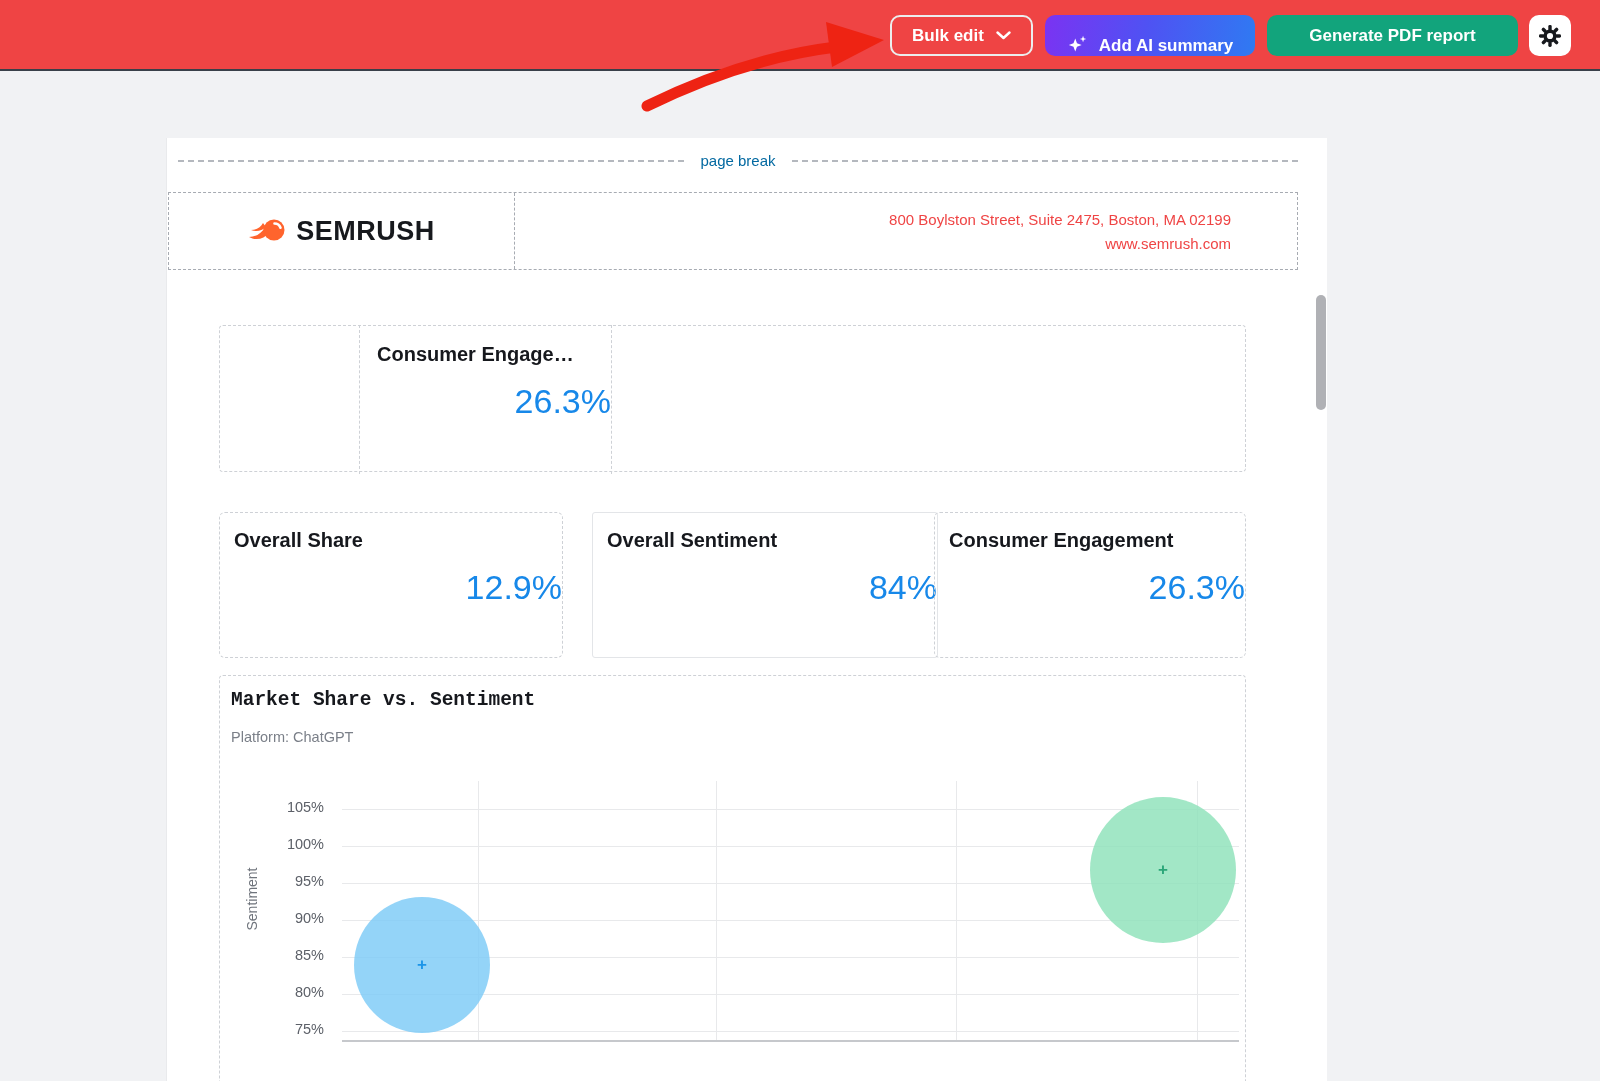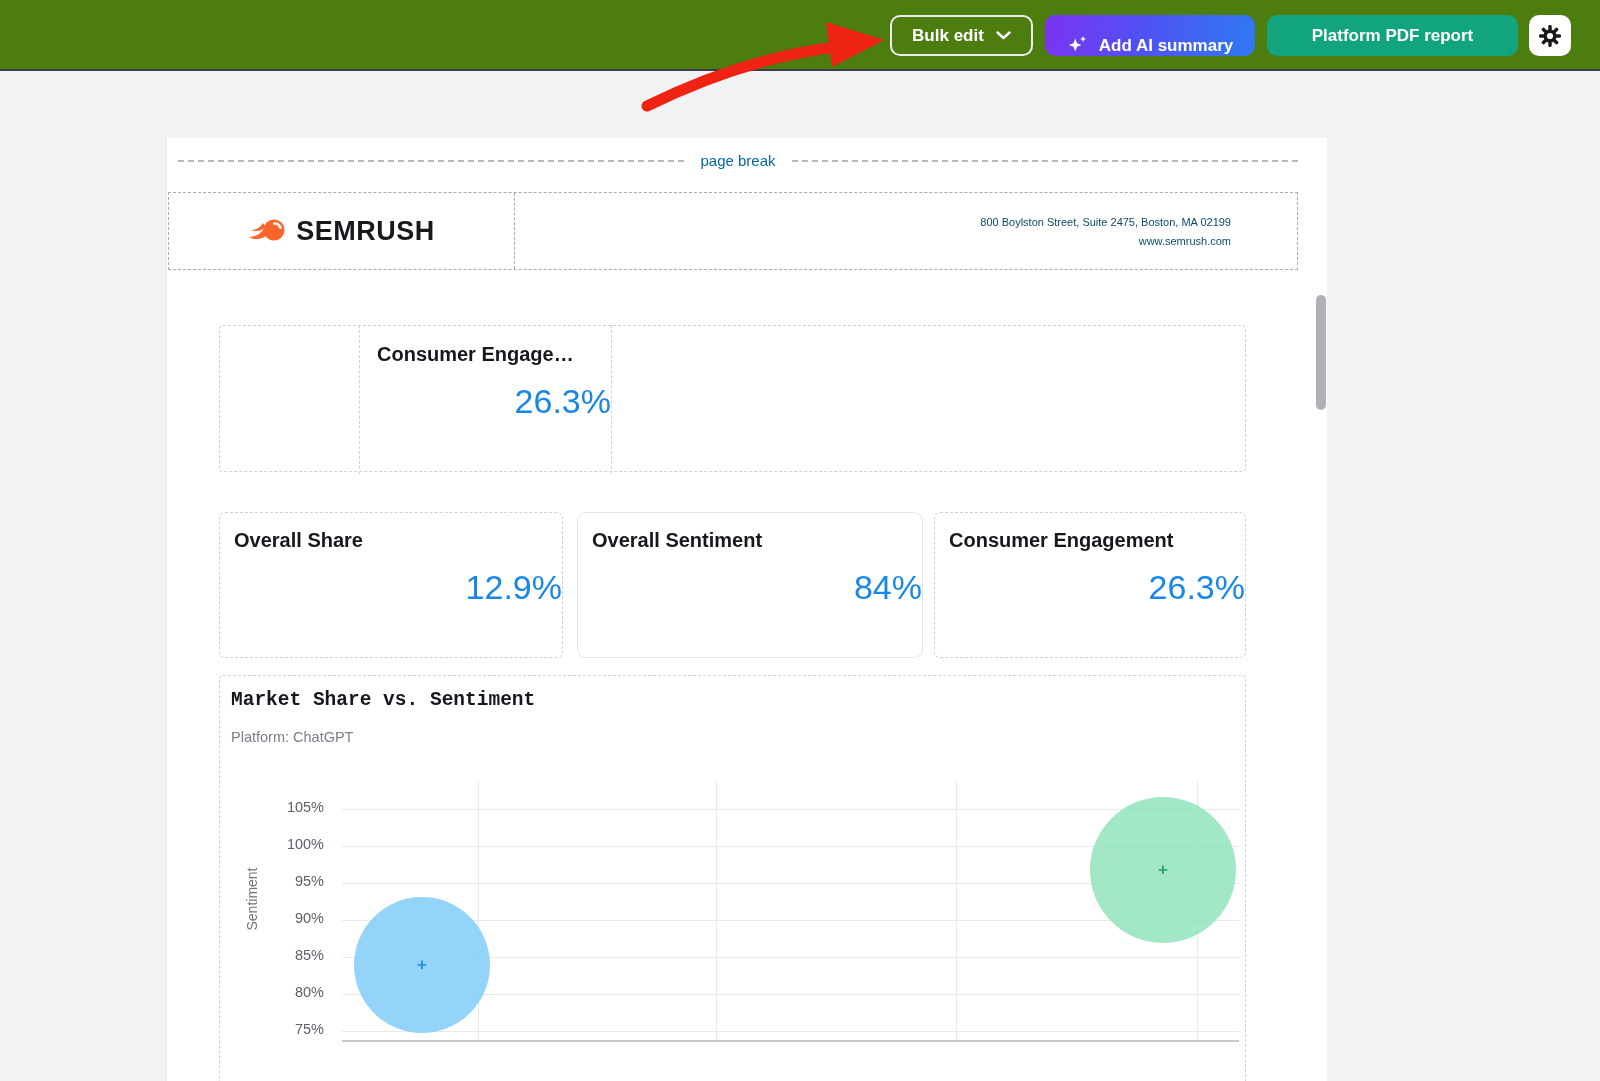--- a/index.html
+++ b/index.html
@@ -2,21 +2,21 @@
 <html><head>
 <meta charset="utf-8">
 <style>
   * { margin:0; padding:0; box-sizing:border-box; }
   html,body { width:1600px; height:1081px; overflow:hidden; }
   body { font-family:"Liberation Sans", sans-serif; background:#f1f2f4; position:relative; }
   .screen { position:absolute; inset:0; width:1600px; height:1081px; overflow:hidden; }
 
   
   .topbar { position:absolute; left:0; top:0; width:1600px; height:71px;
-            background:#4d7c0f; border-bottom:2px solid #394049; }
+            background:#ef4444; border-bottom:2px solid #394049; }
   .btn { position:absolute; top:15px; height:41px; border-radius:10px; display:flex;
          align-items:center; justify-content:center; font-weight:bold; font-size:17px;
          color:#fff; cursor:pointer; border:none; }
   .btn-bulk { left:890px; width:143px; background:transparent; border:2px solid #eceded; gap:12px; }
   .btn-ai   { left:1045px; width:210px; background:linear-gradient(100deg,#7b33f2 0%,#4f52f3 48%,#2f7af2 100%); gap:10px;align-items:flex-end; }
   .btn-pdf  { left:1267px; width:251px; background:#12a47c; }
   .btn-gear { left:1529px; width:42px; background:#ffffff; }
 
   
   .period-row { position:absolute; left:0; top:71px; width:1600px; height:67px; }
@@ -42,35 +42,35 @@
   .pagebreak .pb-label { padding:0 16px; font-size:15px; color:#0369a1; }
 
   
   .rheader { position:absolute; left:1px; top:54px; width:1130px; height:78px;
              border:1.5px dashed #a7abb2; display:flex; }
   .rheader .logo-cell { width:346px; border-right:1.5px dashed #a7abb2; display:flex;
                         align-items:center; justify-content:center; gap:10px; }
   .brand-text { font-size:27px; font-weight:bold; letter-spacing:.5px; color:#17191d; }
   .addr-cell { flex:1; display:flex; flex-direction:column; justify-content:center;
                align-items:flex-end; padding-right:66px; gap:7px; }
-  .addr-cell div { font-size:11px; color:#0c4a6e; }
+  .addr-cell div { font-size:15px; color:#ef4444; }
 
   
   .wrow1 { position:absolute; left:52px; top:187px; width:1027px; height:147px;
            border:1.5px dashed #ced1d6; border-radius:4px; }
   .wrow1 .inner-card { position:absolute; left:139px; top:-1px; width:253px; height:149px;
            border-left:1.5px dashed #ced1d6; border-right:1.5px dashed #ced1d6; padding:18px 0 0 17px; }
 
   .w-title { font-size:20px; font-weight:bold; color:#16181d; }
   .w-value { font-size:34px; font-weight:normal; color:#1788e9; margin-top:16px;text-align:right; }
 
   
   .card { position:absolute; top:374px; height:146px; border-radius:6px; padding:16px 0 0 14px; cursor:pointer; }
   .card.dashed { border:1.5px dashed #ced1d6; }
-  .card.solid  { border:1.5px solid #e3e5e8; border-radius:9px; }
+  .card.solid  { border:1.5px solid #e3e5e8; border-radius:3px;margin-left:15px; }
   .card1 { left:52px;  width:344px; }
   .card2 { left:410px; width:346px; }
   .card3 { left:767px; width:312px; }
 
   
   .chartbox { position:absolute; left:52px; top:537px; width:1027px; height:560px;
               border:1.5px dashed #ced1d6; border-radius:4px; }
   .c-title { position:absolute; left:11px; top:13px; font-size:19.5px; font-weight:bold; color:#16181d;font-family:Liberation Mono, monospace; }
   .c-sub   { position:absolute; left:11px; top:53px; font-size:14.5px; color:#7a7f88; }
   .gridh { position:absolute; left:122px; width:897px; height:0; border-top:1px solid #e8e9eb; }
@@ -104,21 +104,21 @@
       </svg>
     </div>
     <div class="btn btn-ai">
       <svg width="22" height="22" viewBox="0 0 24 24">
         <path d="M9 5 L10.9 10.1 L16 12 L10.9 13.9 L9 19 L7.1 13.9 L2 12 L7.1 10.1 Z" fill="#ffffff"></path>
         <path d="M17.5 2 L18.4 4.6 L21 5.5 L18.4 6.4 L17.5 9 L16.6 6.4 L14 5.5 L16.6 4.6 Z" fill="#ffffff"></path>
       </svg>
       <span>Add AI summary</span>
     </div>
     <div class="btn btn-pdf">
-      <span>Platform PDF report</span>
+      <span>Generate PDF report</span>
     </div>
     <div class="btn btn-gear">
       <svg width="24" height="24" viewBox="-12 -12 24 24">
         <g fill="#17191d">
           <rect x="-1.7" y="-11" width="3.4" height="5.6" rx="1.4"></rect>
           <rect x="-1.7" y="5.4" width="3.4" height="5.6" rx="1.4"></rect>
           <rect x="-11" y="-1.7" width="5.6" height="3.4" rx="1.4"></rect>
           <rect x="5.4" y="-1.7" width="5.6" height="3.4" rx="1.4"></rect>
           <rect x="-1.7" y="-11" width="3.4" height="5.6" rx="1.4" transform="rotate(45)"></rect>
           <rect x="-1.7" y="-11" width="3.4" height="5.6" rx="1.4" transform="rotate(135)"></rect>

